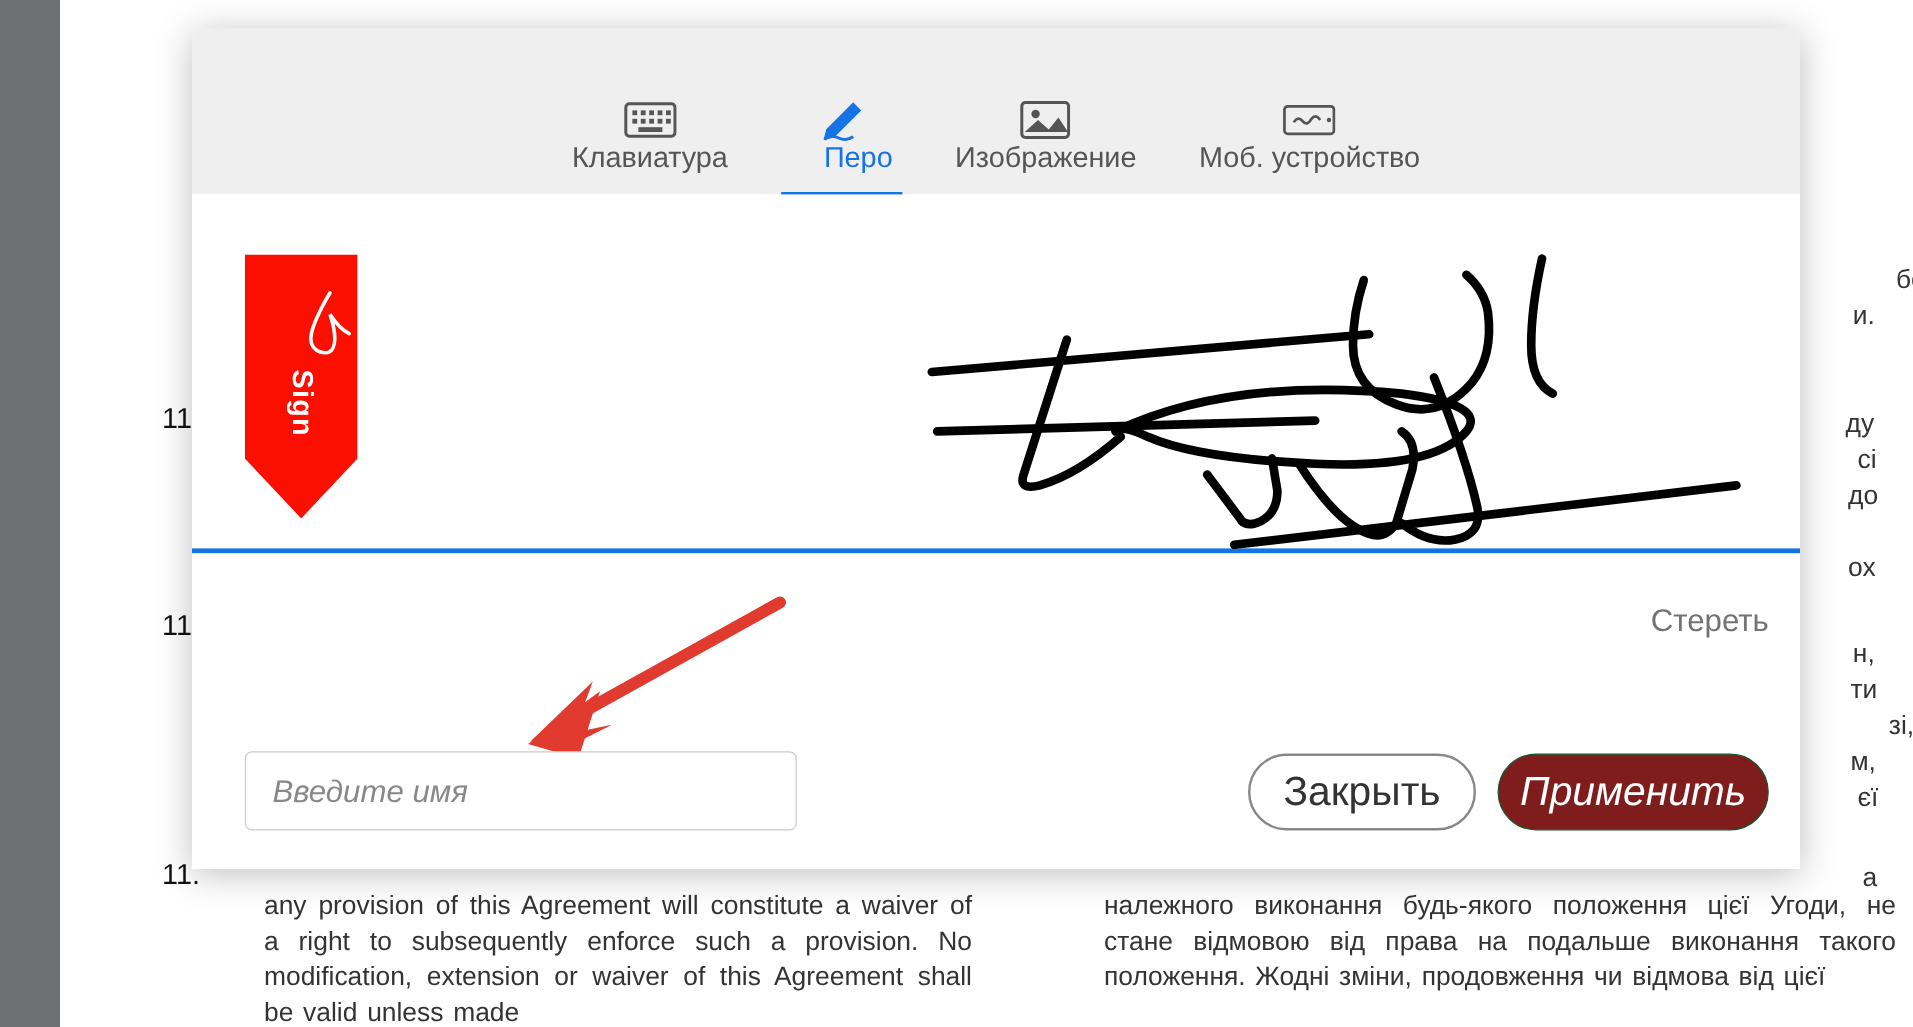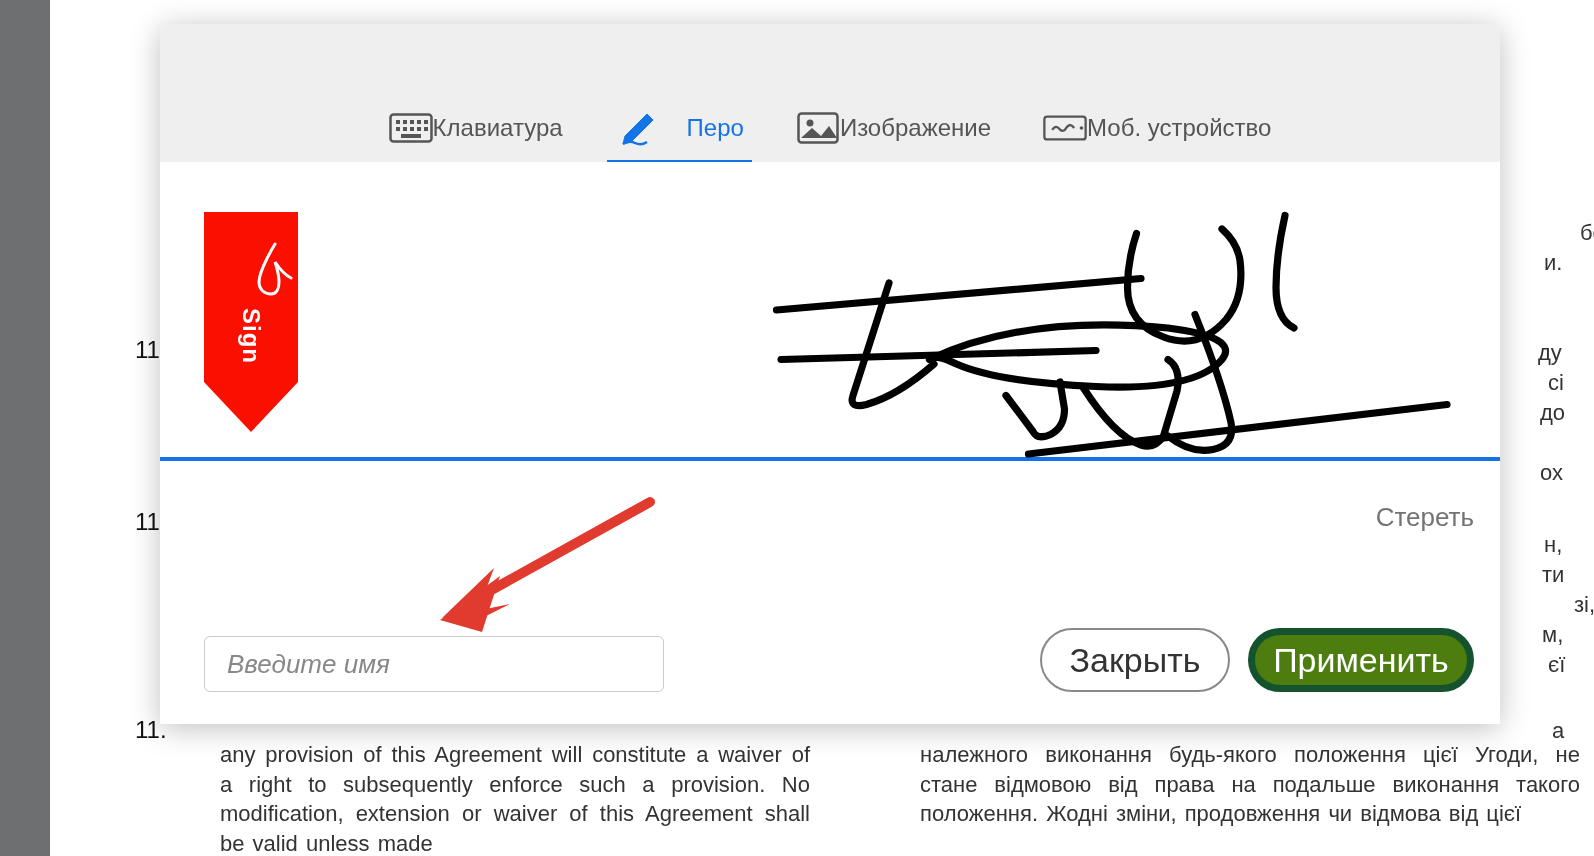--- a/index.html
+++ b/index.html
@@ -9,21 +9,21 @@
   .bg-page { position:absolute; inset:0; background:#fff; }
   .bg-gutter { position:absolute; left:0; top:0; width:50px; height:856px; background:#6d6f71; }
   .bg-heading-num { position:absolute; color:#111; font-size:24px; font-weight:400; }
   .bg-text { color:#333; font-size:22px; line-height:1.35; text-align:justify; word-spacing:2px; }
   .bg-text-block { position:absolute; }
 
   
   .modal { position:absolute; left:160px; top:24px; width:1340px; height:700px; background:#fff; border-radius:8px 8px 0 0; box-shadow:0 4px 30px rgba(0,0,0,.25); overflow:visible; }
   .modal-header { height:138px; background:#efefef; border-radius:8px 8px 0 0; border-bottom:0; display:flex; align-items:flex-end; justify-content:center; gap:0; }
   .tabs { display:flex; gap:36px; padding-bottom:0; }
-  .tab { display:flex; flex-direction:row; align-items:center; padding:10px 8px 16px; cursor:pointer; color:#666; position:relative;justify-content:flex-end; }
+  .tab { display:flex; flex-direction:column; align-items:center; padding:10px 8px 16px; cursor:pointer; color:#666; position:relative;justify-content:flex-end; }
   .tab .icon-wrap { width:44px; height:36px; display:flex; align-items:center; justify-content:center; }
   .tab .label { font-size:24px; color:#555; }
   .tab.active .label { color:#1473e6;margin-left:28px; }
   .tab.active .icon-wrap svg { stroke:#1473e6; fill:#1473e6; }
   .tab.active::after { content:""; position:absolute; left:0; right:0; bottom:-2px; height:4px; background:#1473e6; }
 
   .modal-body { position:relative; height:calc(700px - 138px); background:#fff; }
 
   
   .sign-flag { position:absolute; left:44px; top:50px; width:94px; height:220px; }
@@ -34,26 +34,26 @@
   
   .sig-line { position:absolute; left:0; right:0; top:295px; height:4px; background:#1473e6; }
   .signature-svg { position:absolute; left:460px; top:40px; width:880px; height:270px; pointer-events:none; }
 
   .clear-link { position:absolute; right:26px; top:340px; color:#737373; font-size:26px; cursor:pointer; }
 
   
   .arrow-annot { position:absolute; left:260px; top:330px; width:280px; height:140px; pointer-events:none; }
 
   
-  .name-input { position:absolute; left:44px; bottom:32px; width:460px; height:56px; border:1px solid #ccc; border-radius:6px; font-size:26px; font-style:italic; color:#c2410c; padding:0 22px; background:#fff; }
+  .name-input { position:absolute; left:44px; bottom:32px; width:460px; height:66px; border:1px solid #ccc; border-radius:6px; font-size:26px; font-style:italic; color:#c2410c; padding:0 22px; background:#fff; }
   .name-input::placeholder { color:#888; font-style:italic; }
 
   .btn { position:absolute; bottom:32px; height:64px; border-radius:32px; font-size:34px; display:flex; align-items:center; justify-content:center; cursor:pointer; padding:0 40px; }
   .btn-close { right:270px; width:190px; background:#fff; border:2px solid #888; color:#333; }
-  .btn-apply { right:26px; width:226px; background:#4d7c0f; border:7px solid #14532d; color:#fff; }
+  .btn-apply { right:26px; width:226px; background:#7f1d1d; border:1px solid #14532d; color:#fff;font-style:italic; }
 </style>
 </head>
 <body>
 
 <div class="bg-page">
   <div class="bg-gutter"></div>
   <div class="bg-heading-num" style="left:135px; top:336px;">11.</div>
   <div class="bg-heading-num" style="left:135px; top:508px;">11.</div>
   <div class="bg-heading-num" style="left:135px; top:716px;">11.</div>
 

